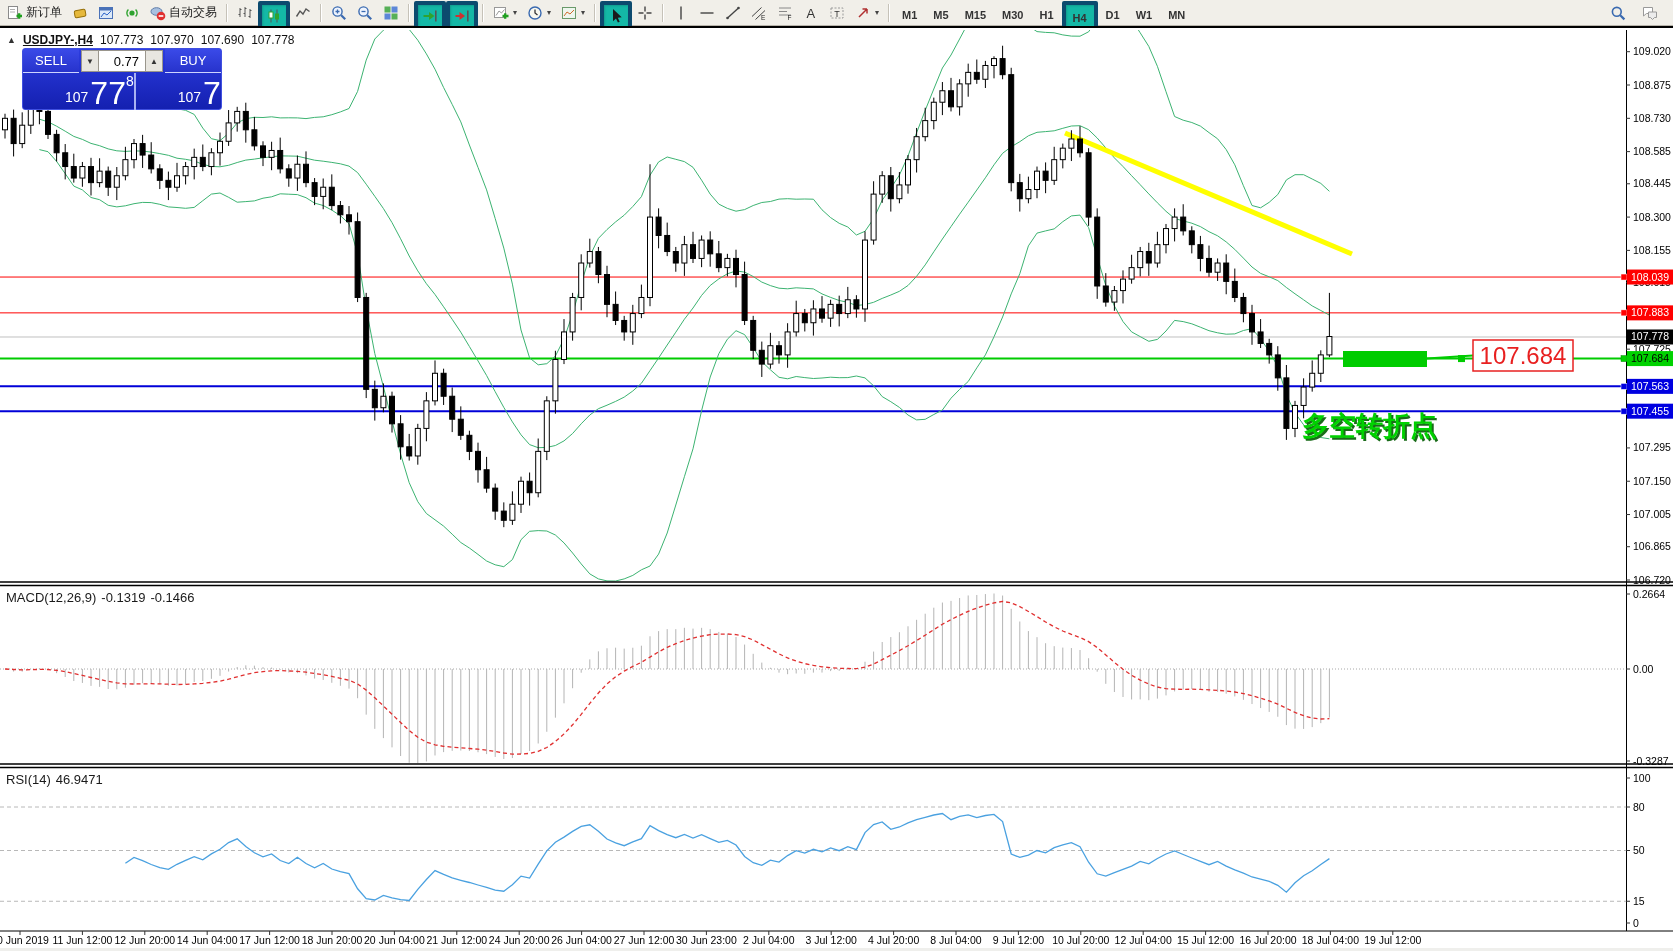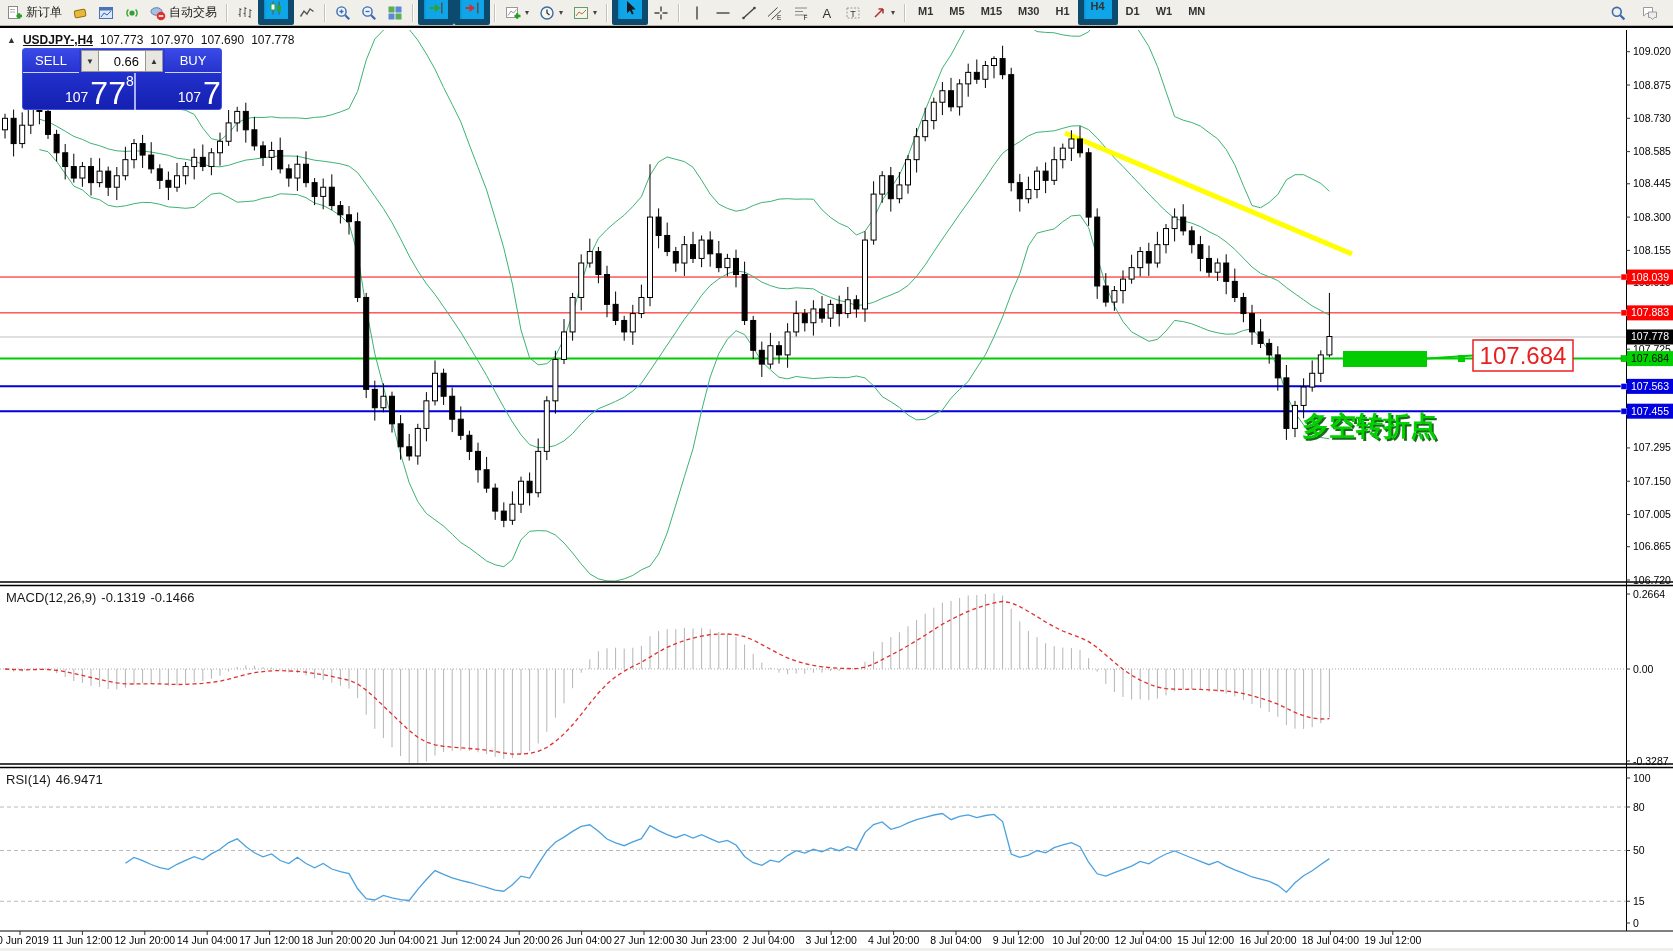--- a/index.html
+++ b/index.html
@@ -1,24 +1,24 @@
 <!DOCTYPE html>
 <html><head>
 <meta charset="utf-8">
 <style>
   html,body{margin:0;padding:0;background:#d4d0c8;font-family:"Liberation Sans",sans-serif;}
   #app{position:relative;width:1673px;height:951px;background:#fff;overflow:hidden;}
   
   #toolbar{position:absolute;left:0;top:0;width:1673px;height:26px;background:#f1efe9;
     border-bottom:1px solid #b8b4aa;display:flex;align-items:center;padding:0 2px;box-sizing:border-box;}
-  .tb-group{display:flex;align-items:flex-end;height:24px;}
+  .tb-group{display:flex;align-items:flex-start;height:24px;}
   .tb-sep{width:1px;height:18px;background:#c6c2b8;border-right:1px solid #fff;margin:0 4px;}
   .tb-btn{display:flex;align-items:center;height:22px;padding:0 4px;border:1px solid transparent;
     border-radius:2px;cursor:default;color:#222;font-size:12px;gap:3px;}
-  .tb-btn.active{background:#0ea5e9;border:6px solid #0c4a6e;box-shadow:inset 1px 1px 2px rgba(0,0,0,.15);}
+  .tb-btn.active{background:#14b8a6;border:4px solid #0c4a6e;box-shadow:inset 1px 1px 2px rgba(0,0,0,.15);}
   .tb-btn .ic{width:16px;height:16px;display:inline-block;line-height:0;}
   .tb-btn .dd{font-size:8px;color:#444;margin-left:1px;}
   .tb-btn.tf{font-weight:bold;font-size:11px;color:#333;padding:2px 7px;}
   #tb-right{margin-left:auto;display:flex;align-items:center;gap:6px;padding-right:8px;}
   
   #chart-area{position:absolute;left:0;top:26px;width:1673px;height:925px;background:#fff;border-top:2px solid #000;}
   #chart-svg{position:absolute;left:0;top:2px;}
   svg text{font-family:"Liberation Sans",sans-serif;}
   #symbol-header{position:absolute;left:7px;top:5px;font-size:12px;color:#111;display:flex;gap:7px;align-items:center;}
   #symbol-header .tri{font-size:9px;color:#333;}
@@ -908,21 +908,21 @@
       <span>107.773</span>
       <span>107.970</span>
       <span>107.690</span>
       <span>107.778</span>
     </div>
     <div id="quote-panel">
       <div id="qp-top">
         <div class="qp-side">SELL</div>
         <div id="qp-vol">
           <div class="qp-arr">▼</div>
-          <div id="qp-vol-val">0.66</div>
+          <div id="qp-vol-val">0.77</div>
           <div class="qp-arr">▲</div>
         </div>
         <div class="qp-side">BUY</div>
       </div>
       <div id="qp-prices">
         <div class="qp-price">
           <span class="qp-base">107</span>
           <span class="qp-big">77</span>
           <span class="qp-sup">8</span>
         </div>

